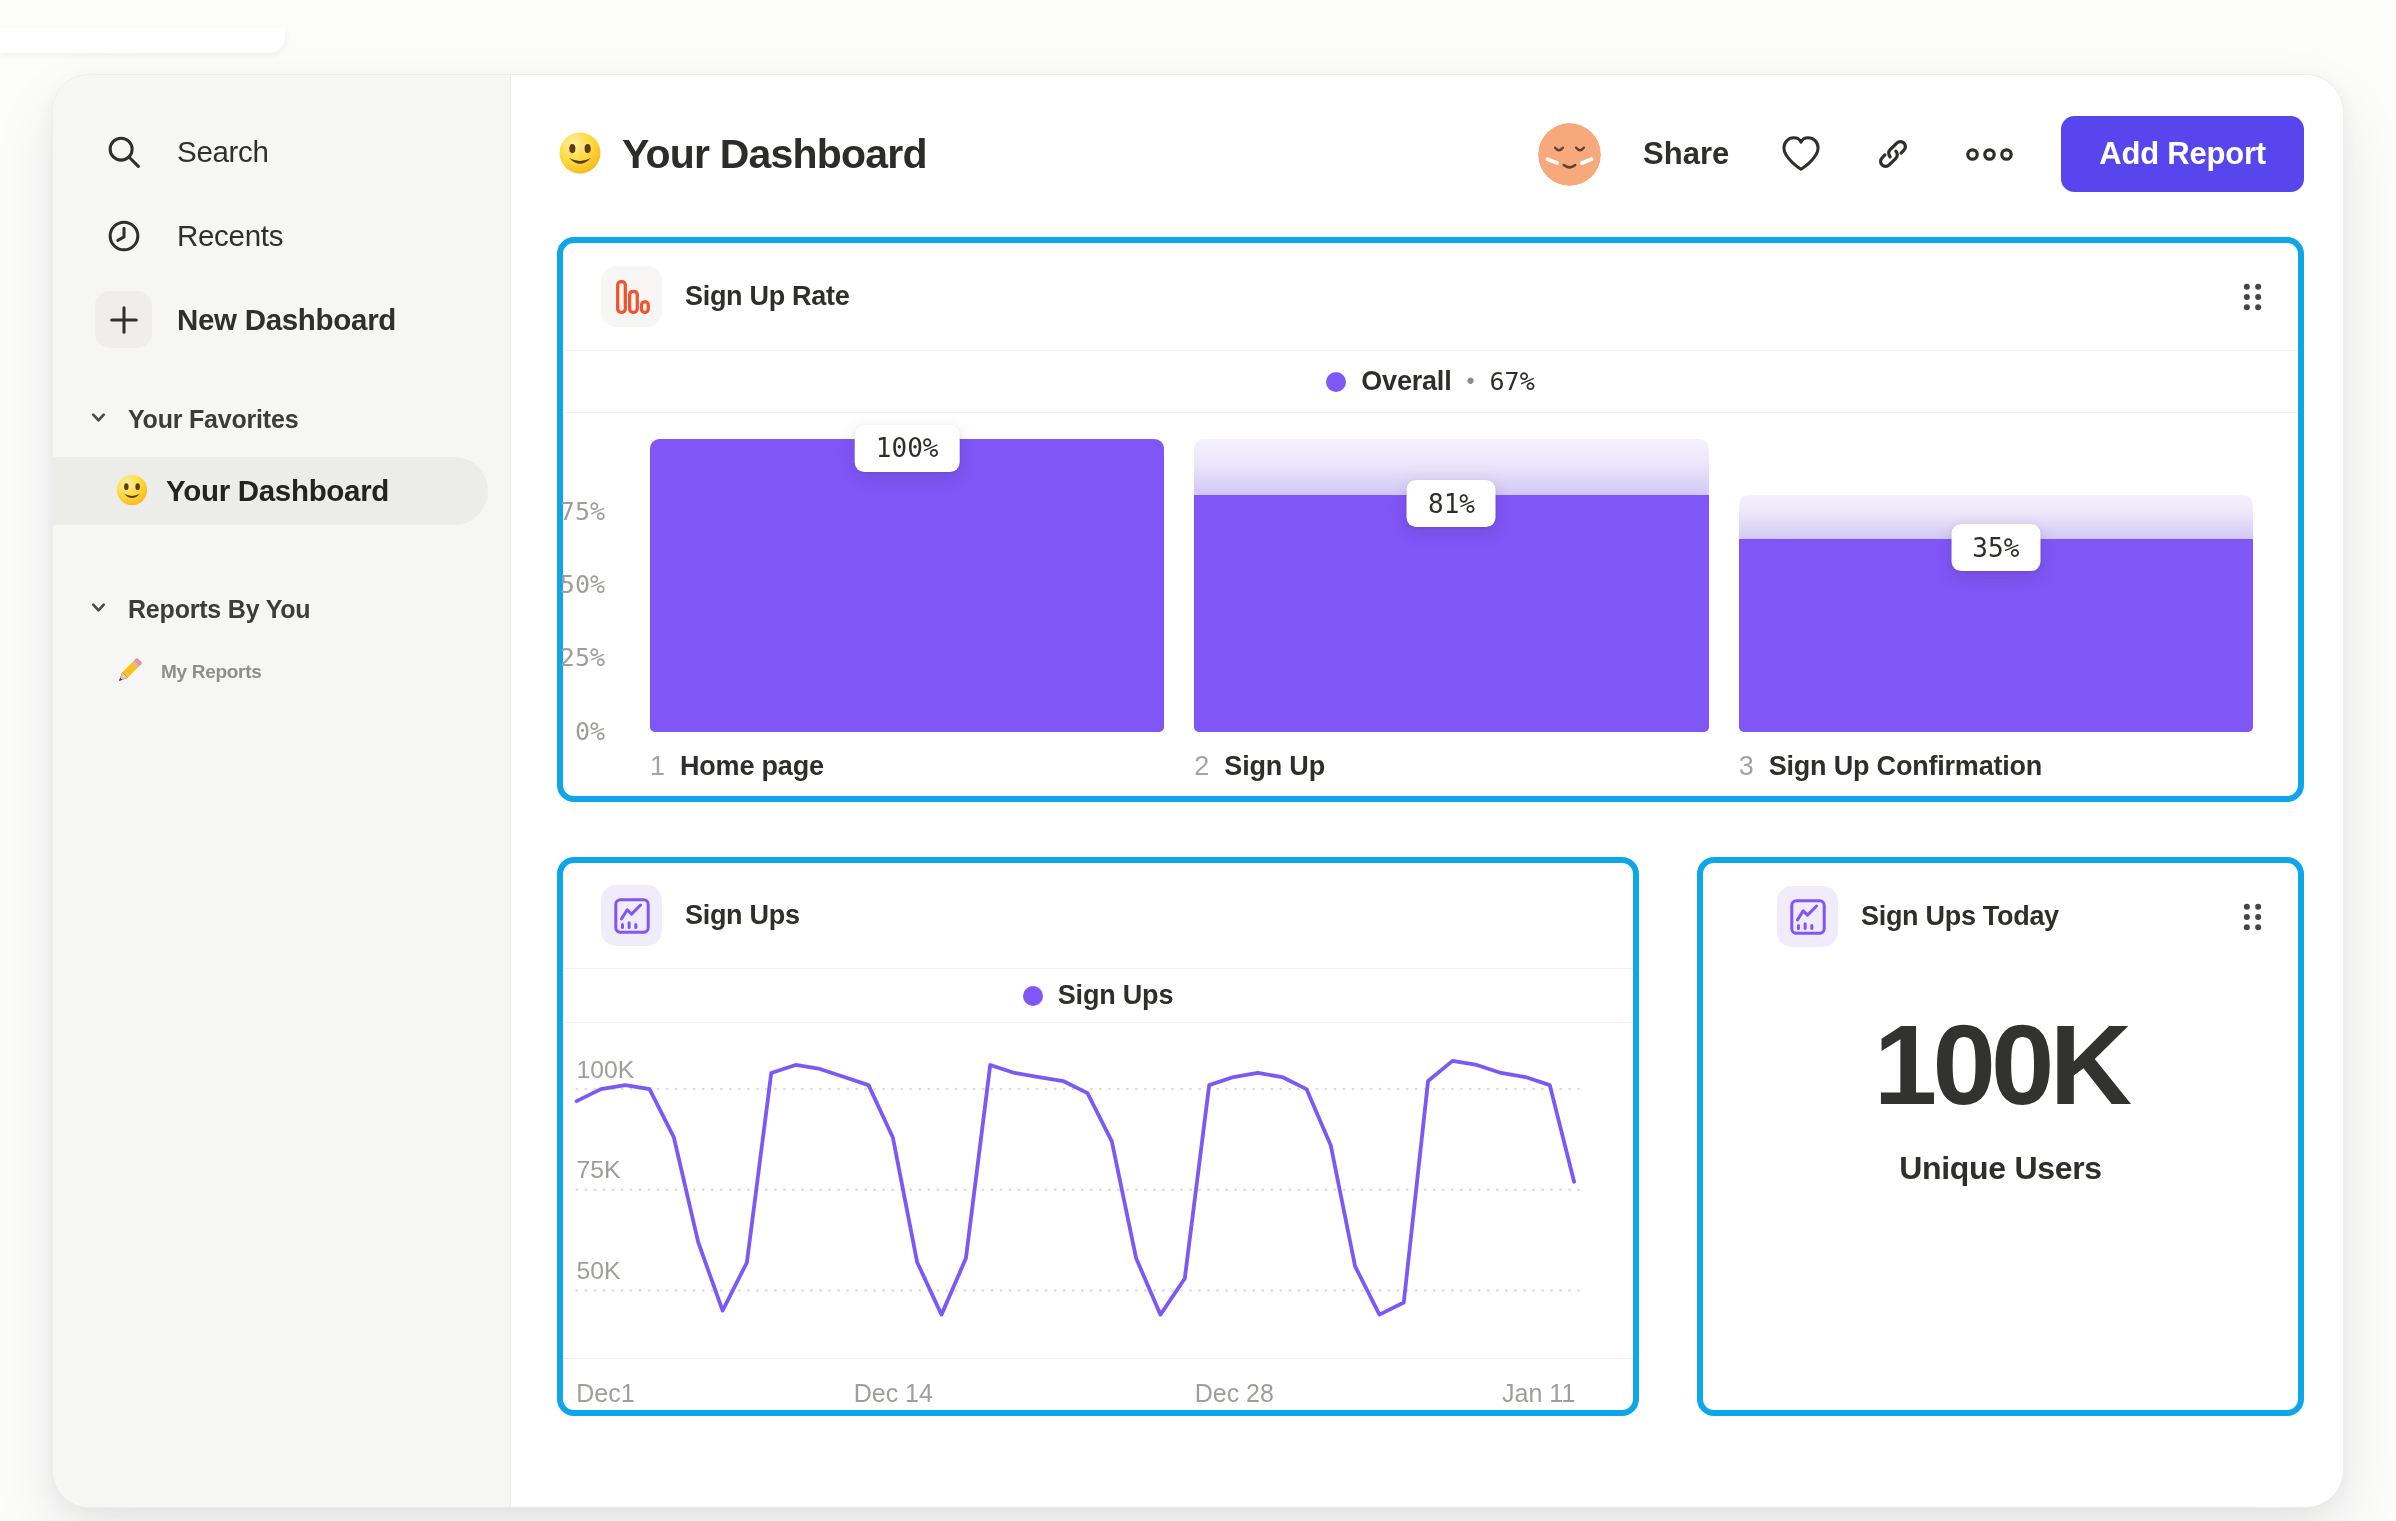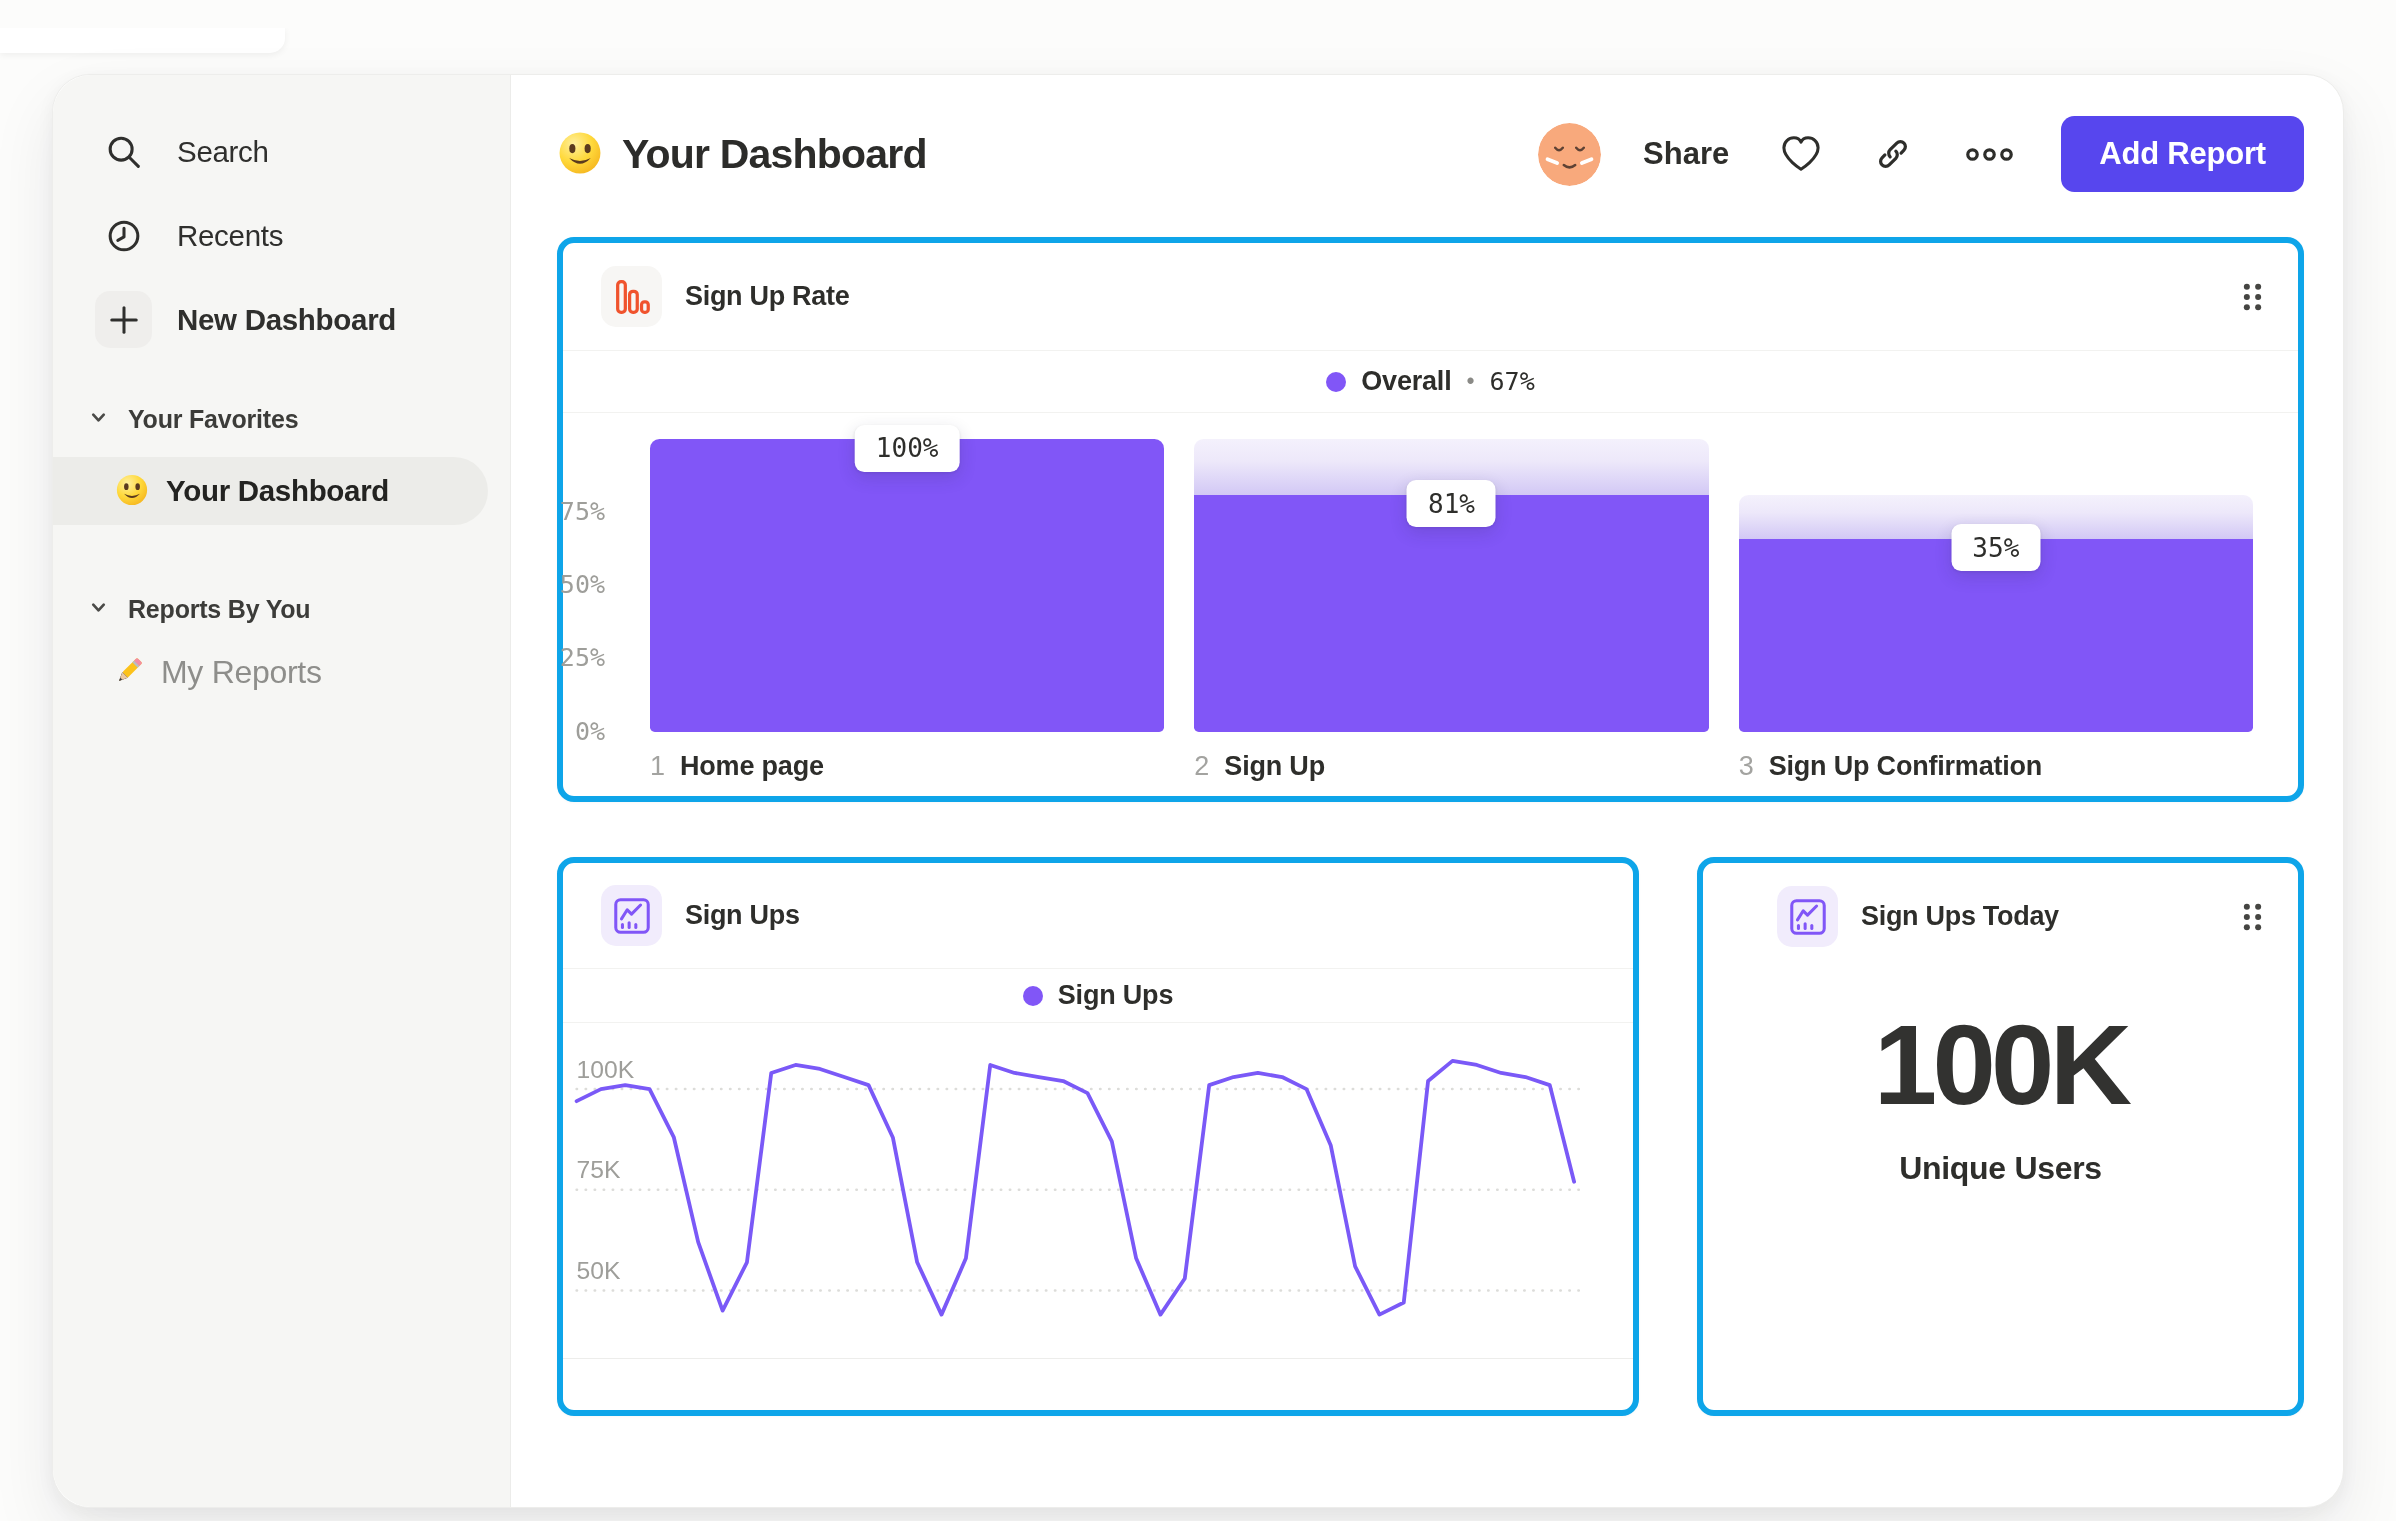--- a/index.html
+++ b/index.html
@@ -23,21 +23,21 @@
   .side-icon-box{width:57px;height:57px;display:flex;align-items:center;justify-content:center;flex:0 0 57px;}
   .side-icon-box.boxed{background:#EFEEEC;border-radius:15px;}
   .side-item .lbl{font-size:29.5px;font-weight:500;color:#2F2F2D;letter-spacing:-0.3px;}
   .side-item .lbl.bold{font-weight:700;}
   .side-section{display:flex;align-items:center;gap:19px;padding-left:35px;height:38px;margin-top:50px;cursor:pointer;}
   .side-section .sec-lbl{font-size:25px;font-weight:700;color:#3C3C39;letter-spacing:-0.2px;}
   .side-pill{margin-top:19px;width:435px;height:68px;background:#ECECE9;border-radius:0 34px 34px 0;
              display:flex;align-items:center;padding-left:62px;box-sizing:border-box;gap:17px;cursor:pointer;}
   .side-pill .lbl{font-size:29.5px;font-weight:700;color:#232321;letter-spacing:-0.3px;}
   .side-sub{display:flex;align-items:center;gap:15px;padding-left:59px;height:46px;margin-top:21px;cursor:pointer;}
-  .side-sub .lbl{font-size:32px;font-weight:400;color:#8E8E8B;letter-spacing:-0.3px;}
+  .side-sub .lbl{font-size:19px;font-weight:700;color:#8E8E8B;letter-spacing:-0.3px;}
 
   
   .main{position:absolute;left:458px;right:0;top:0;bottom:0;}
   .main-header{position:absolute;left:46px;right:39px;top:38px;height:82px;display:flex;align-items:center;}
   .page-title{font-size:41px;font-weight:700;color:#2C2C2A;letter-spacing:-0.8px;margin-left:19px;}
   .hdr-right{margin-left:auto;display:flex;align-items:center;}
   .share-lbl{font-size:31px;font-weight:600;color:#2E2E2B;margin-left:42px;cursor:pointer;}
   .hdr-icon{margin-left:51px;cursor:pointer;display:flex;align-items:center;}
   .btn-add{margin-left:46px;height:76px;padding:0 38px;background:#5746EE;color:#FFF;border:none;
            border-radius:13.3px;font-size:31px;font-weight:600;font-family:inherit;letter-spacing:-0.2px;cursor:pointer;}
@@ -342,20 +342,26 @@
         <div class="linechart" id="linechart"><svg width="1012" height="323" viewBox="0 0 1064 340" style="overflow: visible;">
               <line x1="0" x2="1064" y1="58" y2="58" stroke="#DCDCD9" stroke-width="2.6" stroke-dasharray="0.5 9" stroke-linecap="round"></line>
               <text x="0" y="46" font-size="26" fill="#9E9E9A" font-family="Liberation Sans, sans-serif">100K</text>
               <line x1="0" x2="1064" y1="164" y2="164" stroke="#DCDCD9" stroke-width="2.6" stroke-dasharray="0.5 9" stroke-linecap="round"></line>
               <text x="0" y="152" font-size="26" fill="#9E9E9A" font-family="Liberation Sans, sans-serif">75K</text>
               <line x1="0" x2="1064" y1="270" y2="270" stroke="#DCDCD9" stroke-width="2.6" stroke-dasharray="0.5 9" stroke-linecap="round"></line>
               <text x="0" y="258" font-size="26" fill="#9E9E9A" font-family="Liberation Sans, sans-serif">50K</text>
               <polyline points="0.0,70.7 25.6,58.0 51.2,53.8 76.8,58.0 102.4,108.9 128.0,219.1 153.7,291.2 179.3,240.3 204.9,41.0 230.5,32.6 256.1,36.8 281.7,45.3 307.3,53.8 332.9,108.9 358.5,240.3 384.1,295.4 409.8,236.1 435.4,32.6 461.0,41.0 486.6,45.3 512.2,49.5 537.8,62.2 563.4,113.1 589.0,236.1 614.6,295.4 640.2,257.3 665.9,53.8 691.5,45.3 717.1,41.0 742.7,45.3 768.3,58.0 793.9,117.4 819.5,244.6 845.1,295.4 870.7,282.7 896.3,49.5 922.0,28.3 947.6,32.6 973.2,41.0 998.8,45.3 1024.4,53.8 1050.0,155.5" fill="none" stroke="#7A59F7" stroke-width="4" stroke-linejoin="round" stroke-linecap="round"></polyline>
             </svg></div>
         <div class="x-axis-line"></div>
+        <div class="x-ticks" id="x-ticks">
+            <span class="xtick" style="left: 0px;">Dec1</span>
+            <span class="xtick" style="left: 317px; transform: translateX(-50%);">Dec 14</span>
+            <span class="xtick" style="left: 658px; transform: translateX(-50%);">Dec 28</span>
+            <span class="xtick" style="left: 999px; transform: translateX(-100%);">Jan 11</span>
+          </div>
       </section>
 
       <section class="card" id="card-metric">
         <div class="card-head" style="border-bottom:none;">
           <span class="card-icon purple-bg">
             <svg width="42" height="42" viewBox="0 0 44 44">
                 <rect x="5" y="5" width="34" height="34" rx="5" fill="none" stroke="#8156F7" stroke-width="3.2"></rect>
                 <path d="M11 25 L17 15.5 L21.5 20 L31 10.5" fill="none" stroke="#8156F7" stroke-width="3.2" stroke-linecap="round" stroke-linejoin="round"></path>
                 <line x1="12" y1="31" x2="12" y2="34" stroke="#8156F7" stroke-width="3.2" stroke-linecap="round"></line>
                 <line x1="19" y1="29" x2="19" y2="34" stroke="#8156F7" stroke-width="3.2" stroke-linecap="round"></line>

